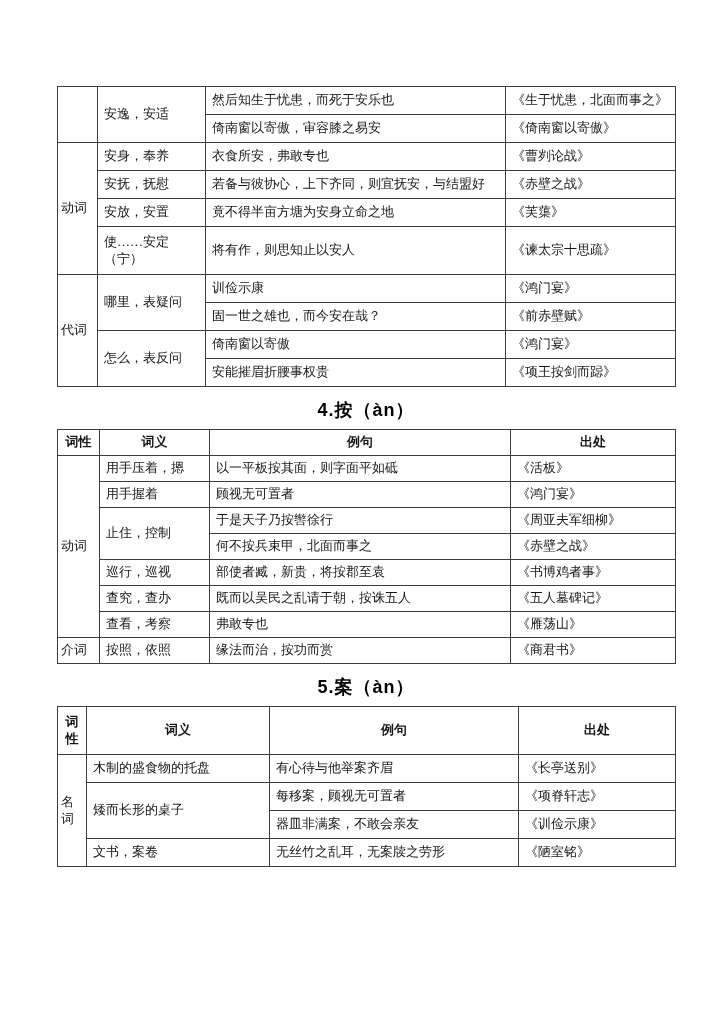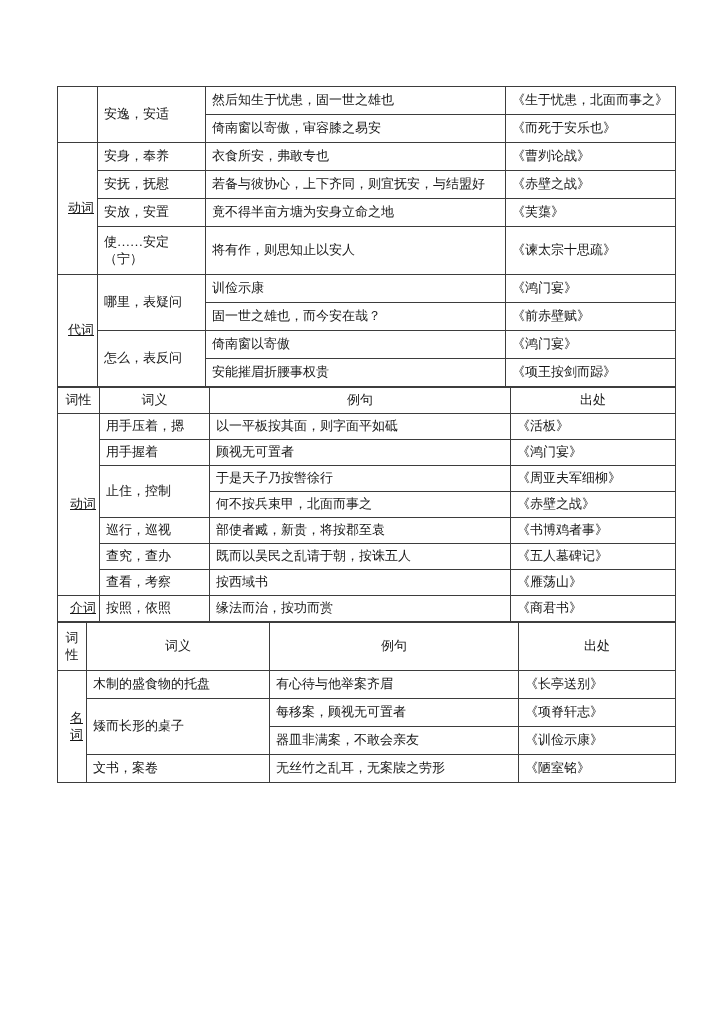--- a/index.html
+++ b/index.html
@@ -12,22 +12,22 @@
   table.tbl{
     border-collapse:collapse;table-layout:fixed;
     margin-left:57px;width:618px;
   }
   .tbl td,.tbl th{
     border:1px solid #3d3d3d;
     font-size:13px;line-height:1.25;
     padding:2px 6px;vertical-align:middle;overflow:hidden;
     font-weight:normal;
   }
-  .tbl th{font-weight:normal;text-align:center;padding:2px 3px;}
-  td.pos{text-align:right;padding:3px 3px;text-decoration:underline;}
+  .tbl th{font-weight:bold;text-align:center;padding:2px 3px;}
+  td.pos{text-align:left;padding:3px 3px;}
   td.meaning,td.example,td.source{text-align:left;}
   .t1{margin-top:86px;}
   .t1 tr{height:28px;}
   .t1 tr.tall{height:48px;}
   .t4 tr{height:26px;}
   .t5 tr{height:28px;}
   .t5 tr.header{height:48px;}
   .section-title{
     margin:11px 0 7px 57px;width:618px;
     text-align:center;
@@ -45,26 +45,26 @@
     <colgroup>
         <col style="width:40px">
         <col style="width:108px">
         <col style="width:300px">
         <col style="width:170px">
       </colgroup>
     <tbody>
       <tr>
         <td class="pos" rowspan="2"></td>
         <td class="meaning" rowspan="2">安逸，安适</td>
-        <td class="example">然后知生于忧患，固一世之雄也</td>
+        <td class="example">然后知生于忧患，而死于安乐也</td>
         <td class="source">《生于忧患，北面而事之》</td>
       </tr>
       <tr>
         <td class="example">倚南窗以寄傲，审容膝之易安</td>
-        <td class="source">《而死于安乐也》</td>
+        <td class="source">《倚南窗以寄傲》</td>
       </tr>
       <tr>
         <td class="pos" rowspan="4">动词</td>
         <td class="meaning">安身，奉养</td>
         <td class="example">衣食所安，弗敢专也</td>
         <td class="source">《曹刿论战》</td>
       </tr>
       <tr>
         <td class="meaning">安抚，抚慰</td>
         <td class="example">若备与彼协心，上下齐同，则宜抚安，与结盟好</td>
@@ -95,20 +95,21 @@
         <td class="example">倚南窗以寄傲</td>
         <td class="source">《鸿门宴》</td>
       </tr>
       <tr>
         <td class="example">安能摧眉折腰事权贵</td>
         <td class="source">《项王按剑而跽》</td>
       </tr>
     </tbody>
   </table>
 
+  <div class="section-title">4.按（àn）</div>
 
   <table class="tbl t4">
     <colgroup>
         <col style="width:42px">
         <col style="width:110px">
         <col style="width:301px">
         <col style="width:165px">
       </colgroup>
     <tbody>
       <tr class="header">
@@ -142,32 +143,33 @@
         <td class="example">部使者臧，新贵，将按郡至袁</td>
         <td class="source">《书博鸡者事》</td>
       </tr>
       <tr>
         <td class="meaning">查究，查办</td>
         <td class="example">既而以吴民之乱请于朝，按诛五人</td>
         <td class="source">《五人墓碑记》</td>
       </tr>
       <tr>
         <td class="meaning">查看，考察</td>
-        <td class="example">按西域书</td>
+        <td class="example">弗敢专也</td>
         <td class="source">《雁荡山》</td>
       </tr>
       <tr>
         <td class="pos">介词</td>
         <td class="meaning">按照，依照</td>
         <td class="example">缘法而治，按功而赏</td>
         <td class="source">《商君书》</td>
       </tr>
     </tbody>
   </table>
 
+  <div class="section-title">5.案（àn）</div>
 
   <table class="tbl t5">
     <colgroup>
         <col style="width:29px">
         <col style="width:183px">
         <col style="width:249px">
         <col style="width:157px">
       </colgroup>
     <tbody>
       <tr class="header">

